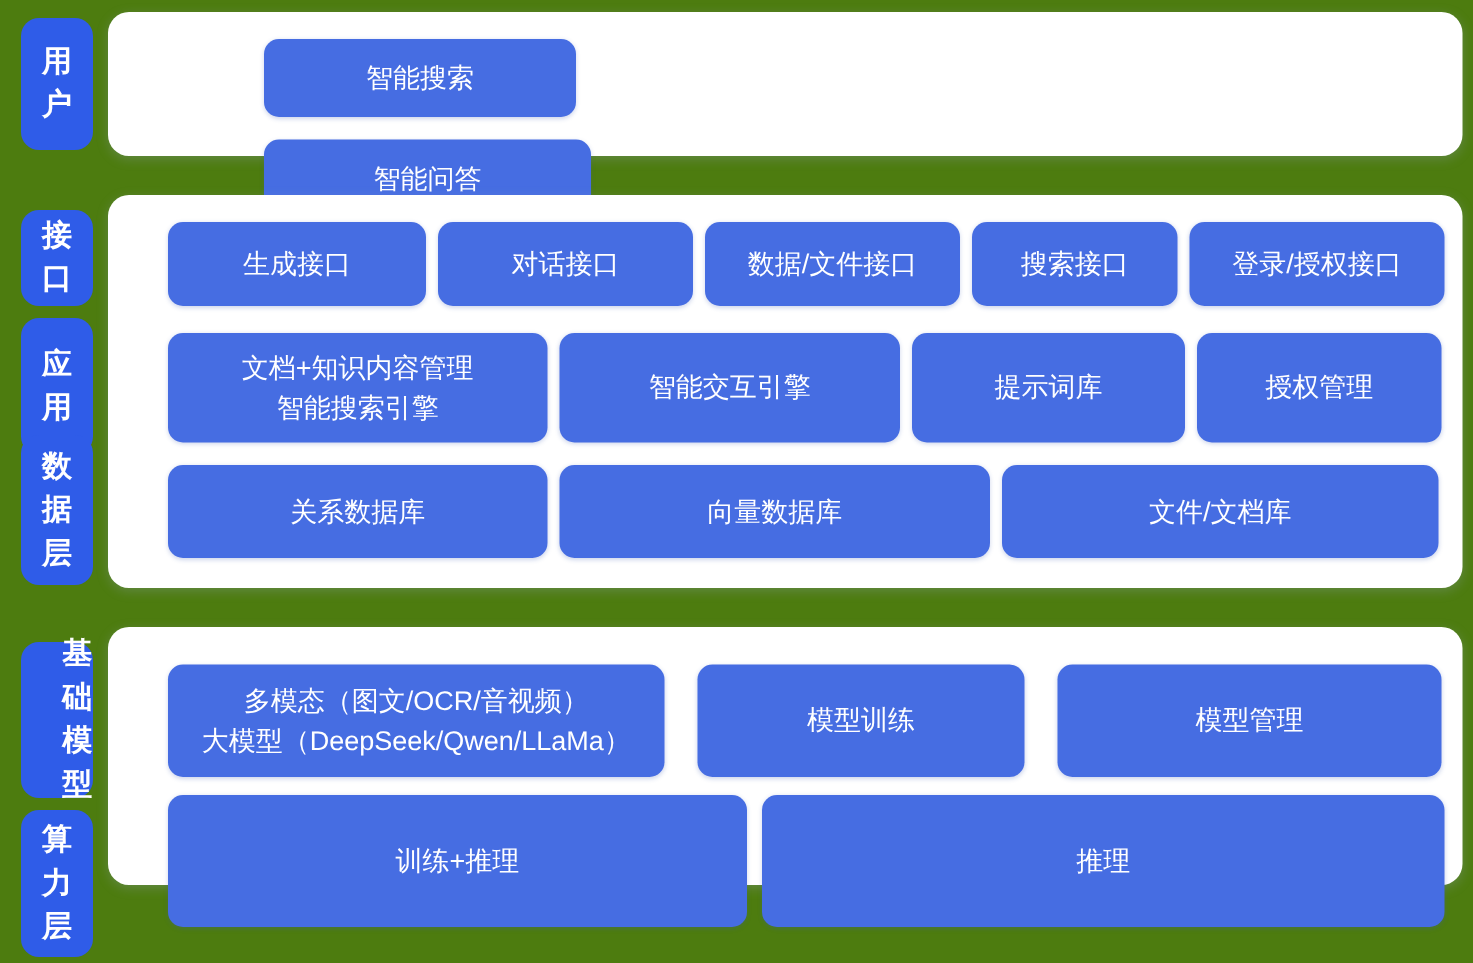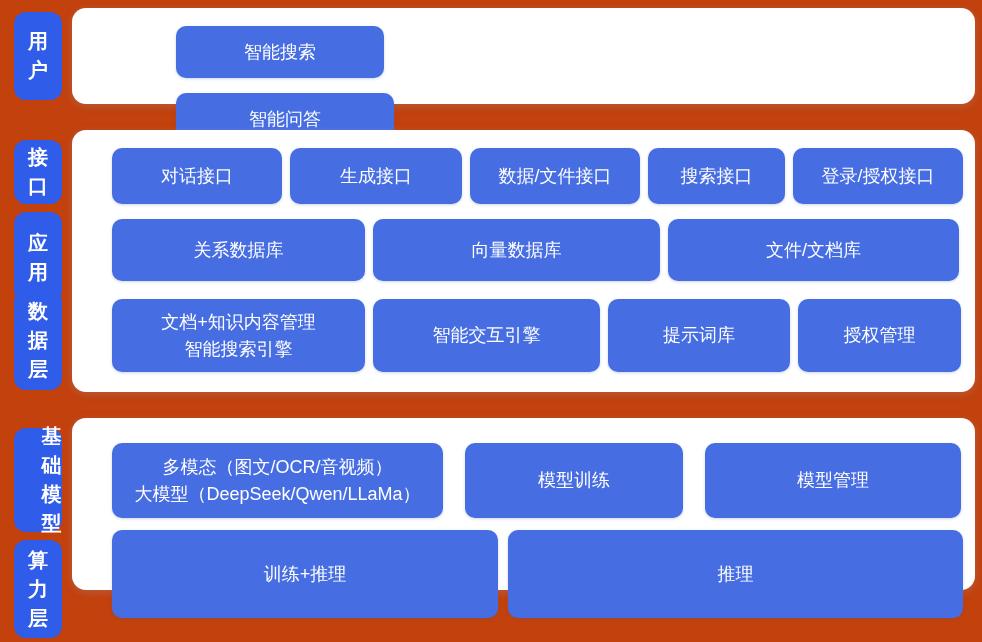--- a/index.html
+++ b/index.html
@@ -5,21 +5,21 @@
   html, body {
     margin: 0;
     padding: 0;
     background: #e9eef6;
     font-family: "Liberation Sans", "DejaVu Sans", sans-serif;
   }
   #stage {
     position: relative;
     width: 982px;
     height: 642px;
-    background: #c2410c;
+    background: #4d7c0f;
     overflow: hidden;
   }
   .panel {
     position: absolute;
     left: 72px;
     width: 903px;
     background: #ffffff;
     border-radius: 14px;
     box-shadow: 0 2px 8px rgba(150, 170, 205, 0.28);
     box-sizing: border-box;
@@ -109,37 +109,37 @@
   <div class="panel" style="top:8px; height:96px;">
     <div class="row row-user">
       <div class="node" style="width:208px;">智能搜索</div>
       <div class="node" style="width:218px;">智能问答</div>
       <div class="node" style="width:332px;">配置管理入口</div>
     </div>
   </div>
 
   <div class="panel" style="top:130px; height:262px;">
     <div class="row row-api">
+      <div class="node" style="width:172px;">生成接口</div>
       <div class="node" style="width:170px;">对话接口</div>
-      <div class="node" style="width:172px;">生成接口</div>
       <div class="node" style="width:170px;">数据/文件接口</div>
       <div class="node" style="width:137px;">搜索接口</div>
       <div class="node" style="width:170px;">登录/授权接口</div>
-    </div>
-    <div class="row row-data">
-      <div class="node" style="width:253px;">关系数据库</div>
-      <div class="node" style="width:287px;">向量数据库</div>
-      <div class="node" style="width:291px;">文件/文档库</div>
     </div>
     <div class="row row-app">
       <div class="node" style="width:253px;">文档+知识内容管理
 智能搜索引擎</div>
       <div class="node" style="width:227px;">智能交互引擎</div>
       <div class="node" style="width:182px;">提示词库</div>
       <div class="node" style="width:163px;">授权管理</div>
+    </div>
+    <div class="row row-data">
+      <div class="node" style="width:253px;">关系数据库</div>
+      <div class="node" style="width:287px;">向量数据库</div>
+      <div class="node" style="width:291px;">文件/文档库</div>
     </div>
   </div>
 
   <div class="panel" style="top:418px; height:172px;">
     <div class="row row-model">
       <div class="node" style="width:331px;">多模态（图文/OCR/音视频）
 大模型（DeepSeek/Qwen/LLaMa）</div>
       <div class="node" style="width:218px;">模型训练</div>
       <div class="node" style="width:256px;">模型管理</div>
     </div>

